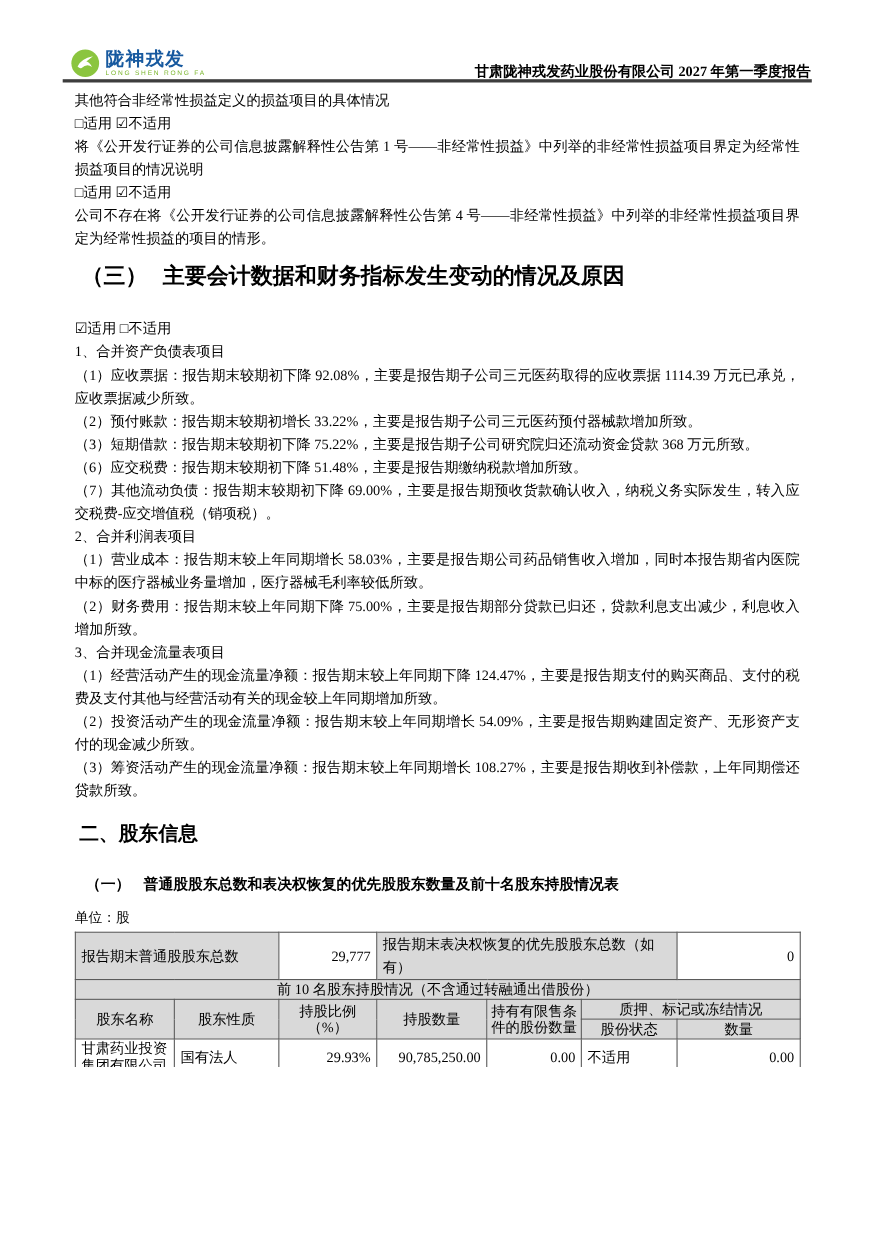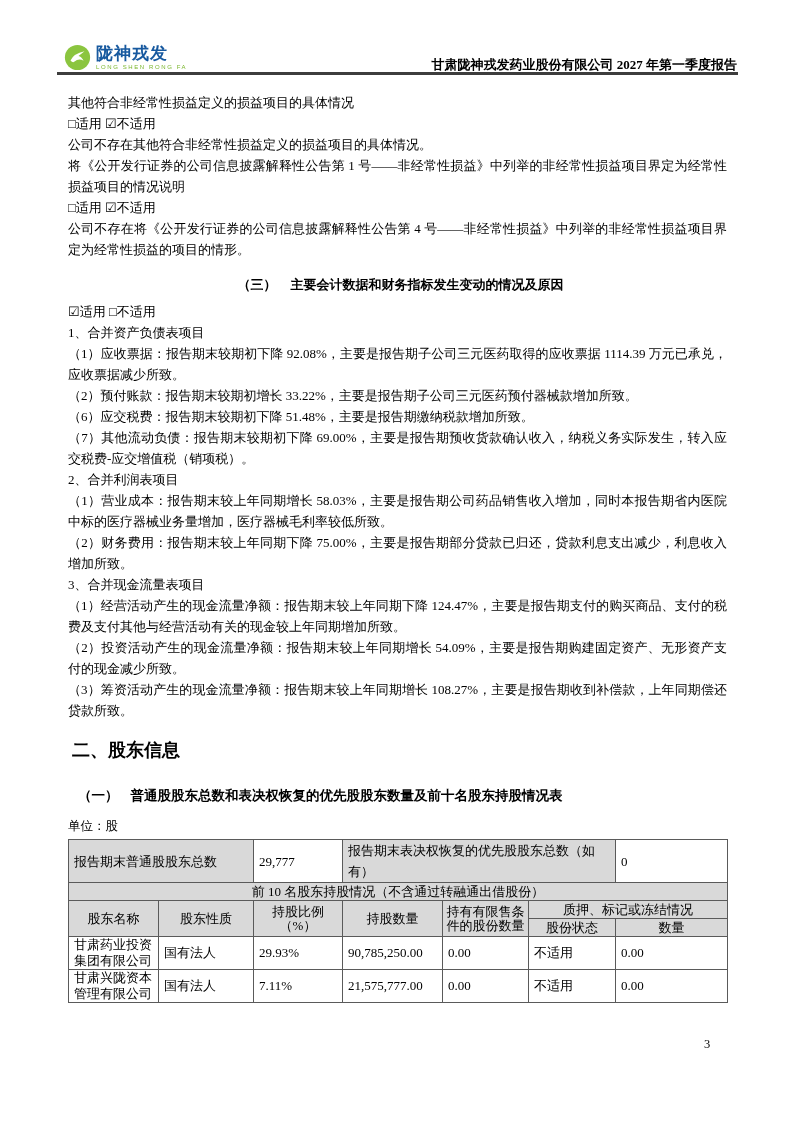--- a/index.html
+++ b/index.html
@@ -1,51 +1,51 @@
 <!DOCTYPE html>
 <html><head>
 <meta charset="utf-8">
 <style>
   html,body { margin:0; padding:0; background:#ffffff; }
   .page {
-    position:relative; width:793px; height:1122px; background:#fff;
+    position:relative; width:793px; height:970px; background:#fff;
     font-family:"Liberation Serif","DejaVu Serif",serif; color:#000;
     overflow:hidden;
   }
   
   .logo { position:absolute; left:64px; top:44px; display:flex; align-items:center; }
   .logo-mark { width:27px; height:27px; }
   .logo-text { margin-left:5px; line-height:1; }
   .logo-cn { font-family:"Liberation Sans","DejaVu Sans",sans-serif; font-weight:bold;
              font-size:17px; color:#17599f; letter-spacing:1px; }
   .logo-en { font-family:"Liberation Sans","DejaVu Sans",sans-serif; font-size:6px;
              color:#7ab62c; letter-spacing:1.6px; margin-top:2px; }
   .report-title { position:absolute; right:56px; top:56px; font-size:13px; font-weight:bold;
                   font-family:"Liberation Serif","DejaVu Serif",serif; }
   .header-rule { position:absolute; left:57px; right:55px; top:72px; height:3px; background:#3d3d3d; }
 
   
-  .content { position:absolute; left:68px; top:92px; width:659px; }
+  .content { position:absolute; left:68px; top:80px; width:659px; }
   .para { font-size:13px; line-height:21px; text-align:justify; margin:0; }
   .heading3 { font-family:"Liberation Sans","DejaVu Sans",sans-serif; font-weight:bold;
-              font-size:13px; line-height:21px; margin:14px 0 6px 6px;text-align:center; }
+              font-size:20px; line-height:21px; margin:14px 0 26px 6px; }
   .heading3 .num { margin-right:14px; }
   .heading2 { font-family:"Liberation Sans","DejaVu Sans",sans-serif; font-weight:bold;
               font-size:18px; line-height:22px; margin:18px 0 0 4px; }
   .subheading { font-family:"Liberation Sans","DejaVu Sans",sans-serif; font-weight:bold;
                 font-size:13.5px; line-height:20px; margin:25px 0 0 10px; }
   .subheading .num { margin-right:12px; }
   .unit-label { text-align:left; font-size:12.5px; margin:12px 1px 4px 0; }
 
   
   table.sh { border-collapse:collapse; width:659px; table-layout:fixed; font-size:13px; }
   table.sh td { border:1px solid #5a5a5a; padding:0 5px; overflow:hidden; }
   .gray  { background:#d9d9d9; }
   .cell-left  { text-align:left; }
-  .cell-right { text-align:left; }
+  .cell-right { text-align:right; }
   .cell-center{ text-align:center; }
   tr.row-summary td { height:21px; line-height:21px; }
   tr.row-band td { height:17px; line-height:17px; }
   tr.row-head td { height:15px; line-height:14px; padding:1px 2px; vertical-align:middle; }
   tr.row-data td { height:32px; line-height:16px; vertical-align:middle; }
   .two-line span { display:block; }
 
   .page-number { position:absolute; left:704px; top:1037px; font-size:12.5px; }
 </style>
 </head>
@@ -62,33 +62,33 @@
       <div class="logo-cn">陇神戎发</div>
       <div class="logo-en">LONG SHEN RONG FA</div>
     </div>
   </div>
   <div class="report-title">甘肃陇神戎发药业股份有限公司 2027 年第一季度报告</div>
   <div class="header-rule"></div>
 
   <div class="content">
     <p class="para">其他符合非经常性损益定义的损益项目的具体情况</p>
     <p class="para">□适用 ☑不适用</p>
-    <p class="para">公司不存在其他符合非经常性损益定义的损益项目的具体情况。</p>
     <p class="para">将《公开发行证券的公司信息披露解释性公告第 1 号——非经常性损益》中列举的非经常性损益项目界定为经常性损益项目的情况说明</p>
     <p class="para">□适用 ☑不适用</p>
     <p class="para">公司不存在将《公开发行证券的公司信息披露解释性公告第 4 号——非经常性损益》中列举的非经常性损益项目界定为经常性损益的项目的情形。</p>
 
     <div class="heading3">
       <span class="num">（三）</span><span>主要会计数据和财务指标发生变动的情况及原因</span>
     </div>
 
     <p class="para">☑适用 □不适用</p>
     <p class="para">1、合并资产负债表项目</p>
     <p class="para">（1）应收票据：报告期末较期初下降 92.08%，主要是报告期子公司三元医药取得的应收票据 1114.39 万元已承兑，应收票据减少所致。</p>
     <p class="para">（2）预付账款：报告期末较期初增长 33.22%，主要是报告期子公司三元医药预付器械款增加所致。</p>
+    <p class="para">（3）短期借款：报告期末较期初下降 75.22%，主要是报告期子公司研究院归还流动资金贷款 368 万元所致。</p>
     <p class="para">（6）应交税费：报告期末较期初下降 51.48%，主要是报告期缴纳税款增加所致。</p>
     <p class="para">（7）其他流动负债：报告期末较期初下降 69.00%，主要是报告期预收货款确认收入，纳税义务实际发生，转入应交税费-应交增值税（销项税）。</p>
     <p class="para">2、合并利润表项目</p>
     <p class="para">（1）营业成本：报告期末较上年同期增长 58.03%，主要是报告期公司药品销售收入增加，同时本报告期省内医院中标的医疗器械业务量增加，医疗器械毛利率较低所致。</p>
     <p class="para">（2）财务费用：报告期末较上年同期下降 75.00%，主要是报告期部分贷款已归还，贷款利息支出减少，利息收入增加所致。</p>
     <p class="para">3、合并现金流量表项目</p>
     <p class="para">（1）经营活动产生的现金流量净额：报告期末较上年同期下降 124.47%，主要是报告期支付的购买商品、支付的税费及支付其他与经营活动有关的现金较上年同期增加所致。</p>
     <p class="para">（2）投资活动产生的现金流量净额：报告期末较上年同期增长 54.09%，主要是报告期购建固定资产、无形资产支付的现金减少所致。</p>
     <p class="para">（3）筹资活动产生的现金流量净额：报告期末较上年同期增长 108.27%，主要是报告期收到补偿款，上年同期偿还贷款所致。</p>
 

